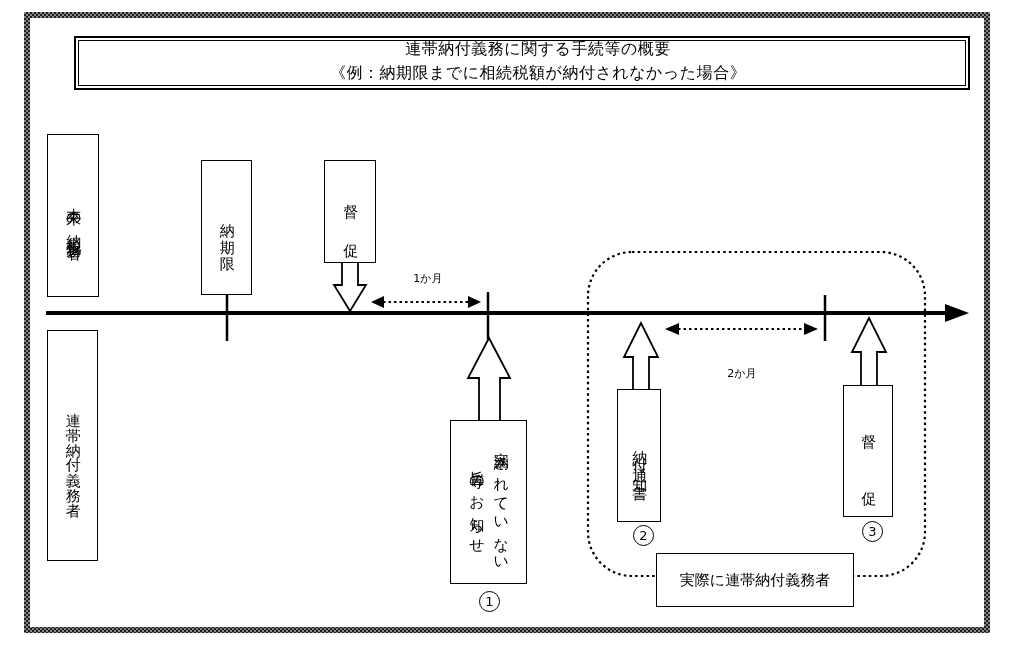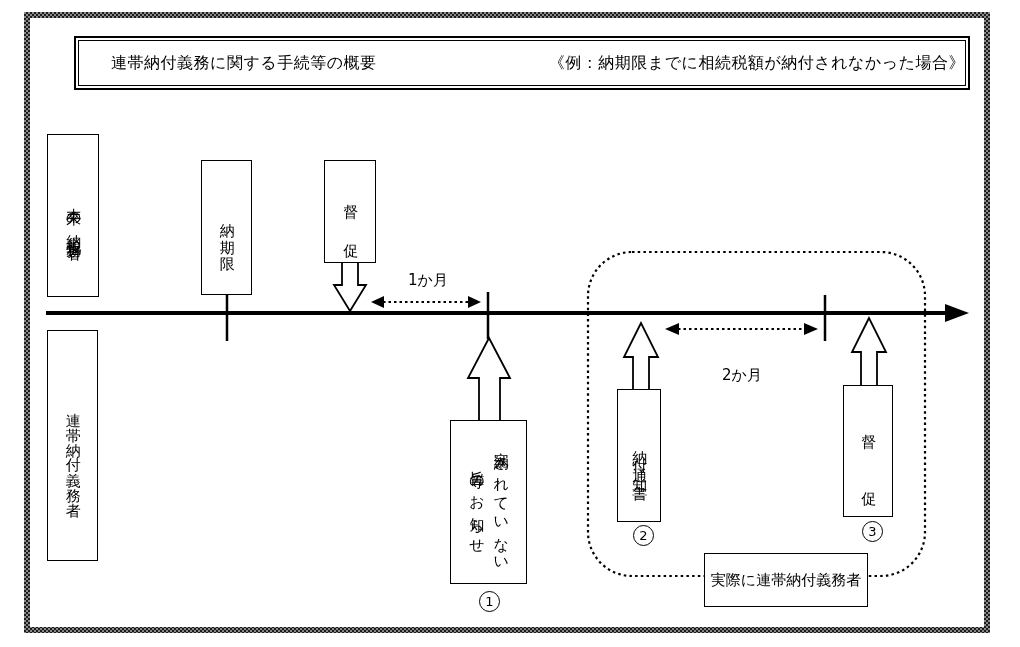--- a/index.html
+++ b/index.html
@@ -38,22 +38,22 @@
     box-sizing: border-box;
     border: 2px solid #000;
     padding: 2px;
     background: #fff;
     z-index: 2;
   }
   .title-box-inner {
     box-sizing: border-box;
     border: 1px solid #000;
     width: 100%; height: 100%;
-    display: flex; flex-direction: row;
-    align-items: center; justify-content: space-between;
+    display: flex; flex-direction: column;
+    align-items: center; justify-content: flex-end;
     font-size: 16px; line-height: 1.5;
     letter-spacing: 0.5px;
     white-space: nowrap;
     padding-left: 32px;
   }
 
   .vbox {
     position: absolute;
     box-sizing: border-box;
     border: 1.5px solid #000;
@@ -82,21 +82,21 @@
   .notice-box .vtext { letter-spacing: 3px; margin-bottom: -3px; }
   .pn-box      { left: 617px; top: 389px; width: 44px; height: 133px; }
   .pn-box .vtext { letter-spacing: 9px; margin-bottom: -9px; }
   .demand2-box { left: 843px; top: 385px; width: 50px; height: 132px; }
   .demand2-box .vtext { letter-spacing: 58px; margin-bottom: -58px; }
 
   .interval-label {
     position: absolute;
     width: 90px;
     text-align: center;
-    font-size: 15px;
+    font-size: 11px;
     z-index: 2;
     white-space: nowrap;
   }
   .interval-1 { left: 383px; top: 271px; }
   .interval-2 { left: 697px; top: 334px; margin-top: 32px; }
 
   .circled-num {
     position: absolute;
     width: 21px; height: 21px;
     box-sizing: border-box;
@@ -107,30 +107,29 @@
     font-size: 13px;
     z-index: 2;
   }
   .num-1 { left: 479px; top: 591px; }
   .num-2 { left: 633px; top: 525px; }
   .num-3 { left: 862px; top: 521px; }
 
   .annotation-box {
     position: absolute;
     left: 656px; top: 553px;
-    width: 164px; height: 54px;
+    width: 198px; height: 54px;
     box-sizing: border-box;
     border: 1.5px solid #000;
     background: #fff;
     display: flex; flex-direction: column;
     align-items: center; justify-content: center;
     font-size: 15px; line-height: 1.6;
     white-space: nowrap;
     z-index: 2;
-    margin-left: 48px;
   }
 </style>
 </head>
 <body>
 
 <div class="page">
 
   <div class="frame">
     <div class="frame-inner"></div>
   </div>

